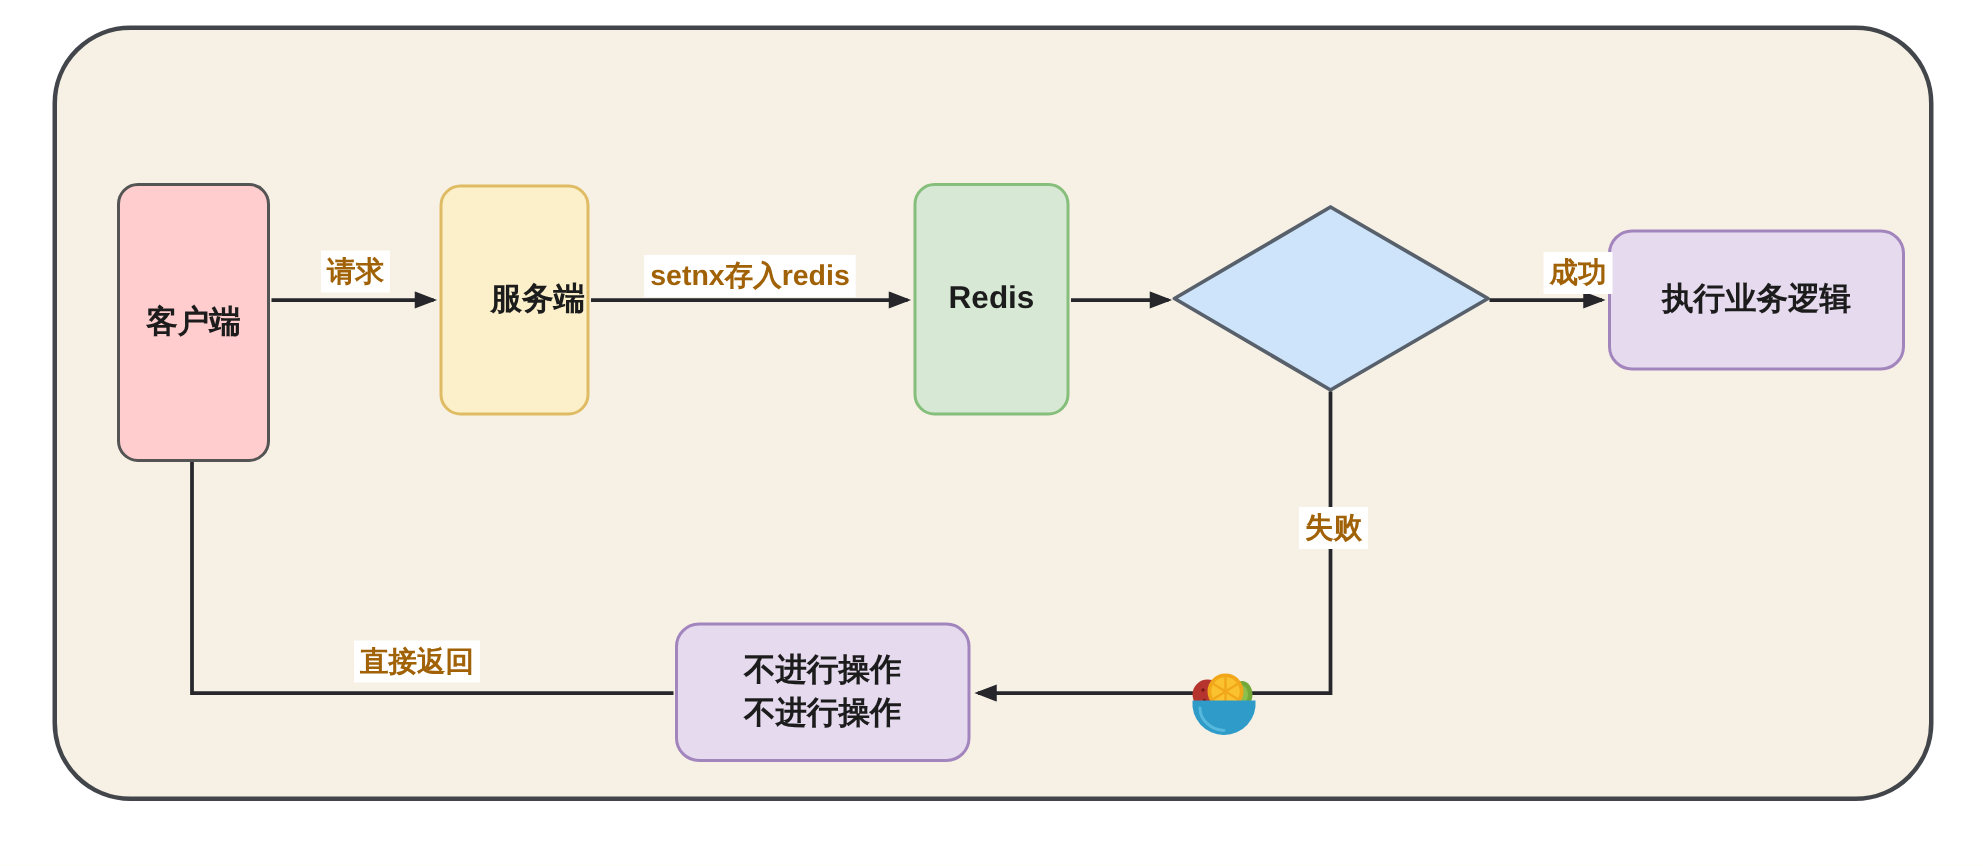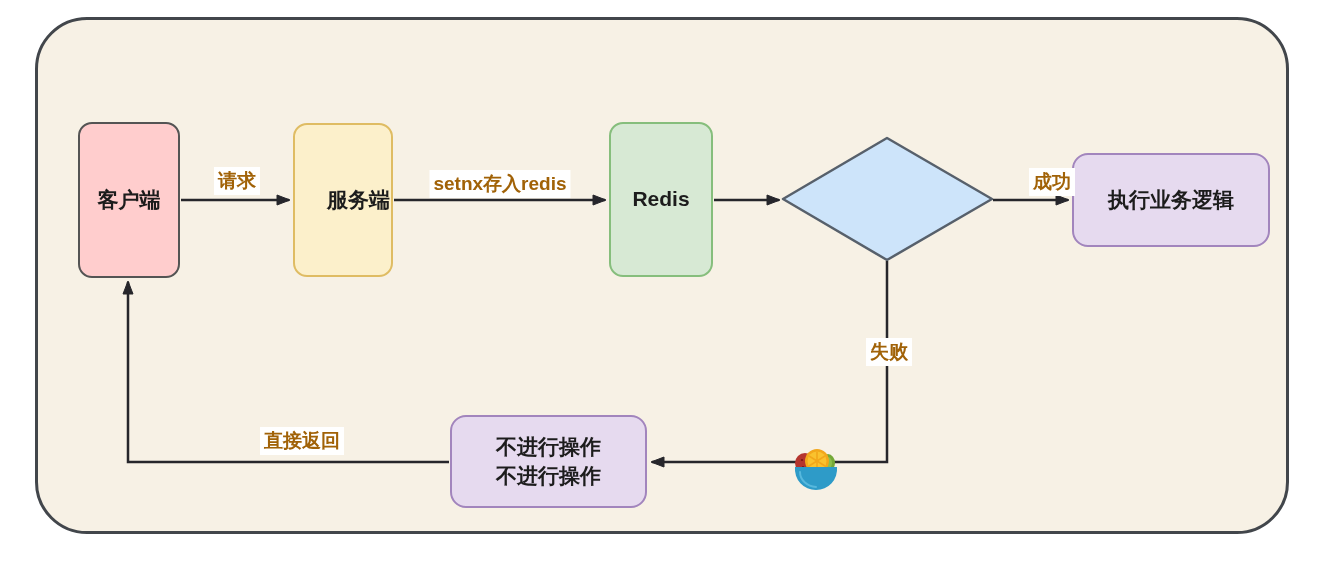--- a/index.html
+++ b/index.html
@@ -31,21 +31,21 @@
     display: flex;
     align-items: center;
     justify-content: center;
     text-align: center;
     font-weight: bold;
     font-size: 21px;
     color: #1c1c1c;
     line-height: 1.35;
   }
   .node-client {
-    left: 78px; top: 122px; width: 102px; height: 156px;
+    left: 78px; top: 122px; width: 102px; height: 186px;
     background: #FFCDCD; border: 2.5px solid #545454; border-radius: 14px;
   }
   .node-server {
     left: 293px; top: 123px; width: 100px; height: 154px;
     background: #FCF0CB; border: 2.5px solid #DFBC63; border-radius: 14px; padding-left: 31px;
   }
   .node-redis {
     left: 609px; top: 122px; width: 104px; height: 155px;
     background: #D7E9D4; border: 2.5px solid #86BE7C; border-radius: 14px;
   }
@@ -133,21 +133,21 @@
     <span>
       <span>不进行操作</span><br>
       <span>不进行操作</span>
     </span>
   </div>
 
   <div class="edge-label" style="left:237px; top:181px;">请求</div>
   <div class="edge-label" style="left:500px; top:184px;">setnx存入redis</div>
   <div class="edge-label" style="left:1024px; top:182px;margin-left:28px;">成功</div>
   <div class="edge-label" style="left:889px; top:352px;">失败</div>
-  <div class="edge-label" style="left:302px; top:441px;">直接返回</div>
+  <div class="edge-label" style="left:278px; top:441px;">直接返回</div>
 
   <svg class="watermark" viewBox="0 0 48 48" xmlns="http://www.w3.org/2000/svg">
 
     <circle cx="13" cy="17" r="10" fill="#B5352E"></circle>
     <circle cx="10" cy="14" r="1.1" fill="#7a1712"></circle>
     <circle cx="15" cy="19" r="1.1" fill="#7a1712"></circle>
     <circle cx="11" cy="21" r="1.1" fill="#7a1712"></circle>
 
     <ellipse cx="36" cy="17" rx="7" ry="9" fill="#74A838"></ellipse>
     <ellipse cx="36" cy="17" rx="4" ry="6" fill="#8CBf4C"></ellipse>

